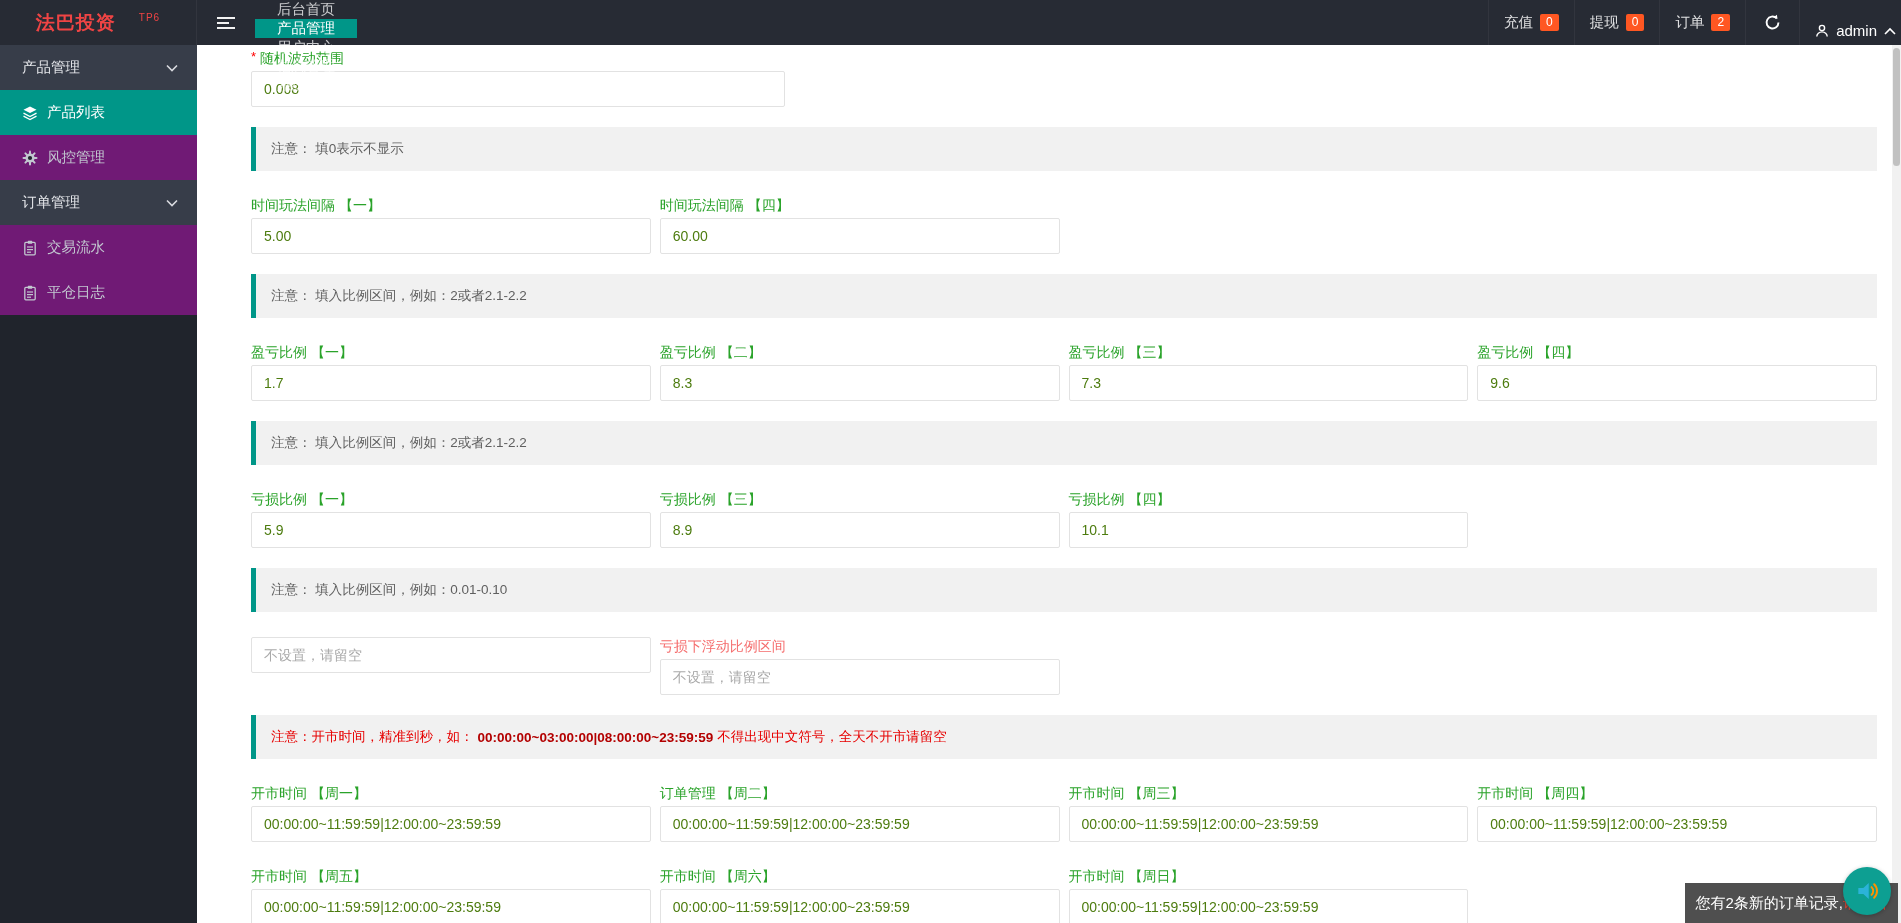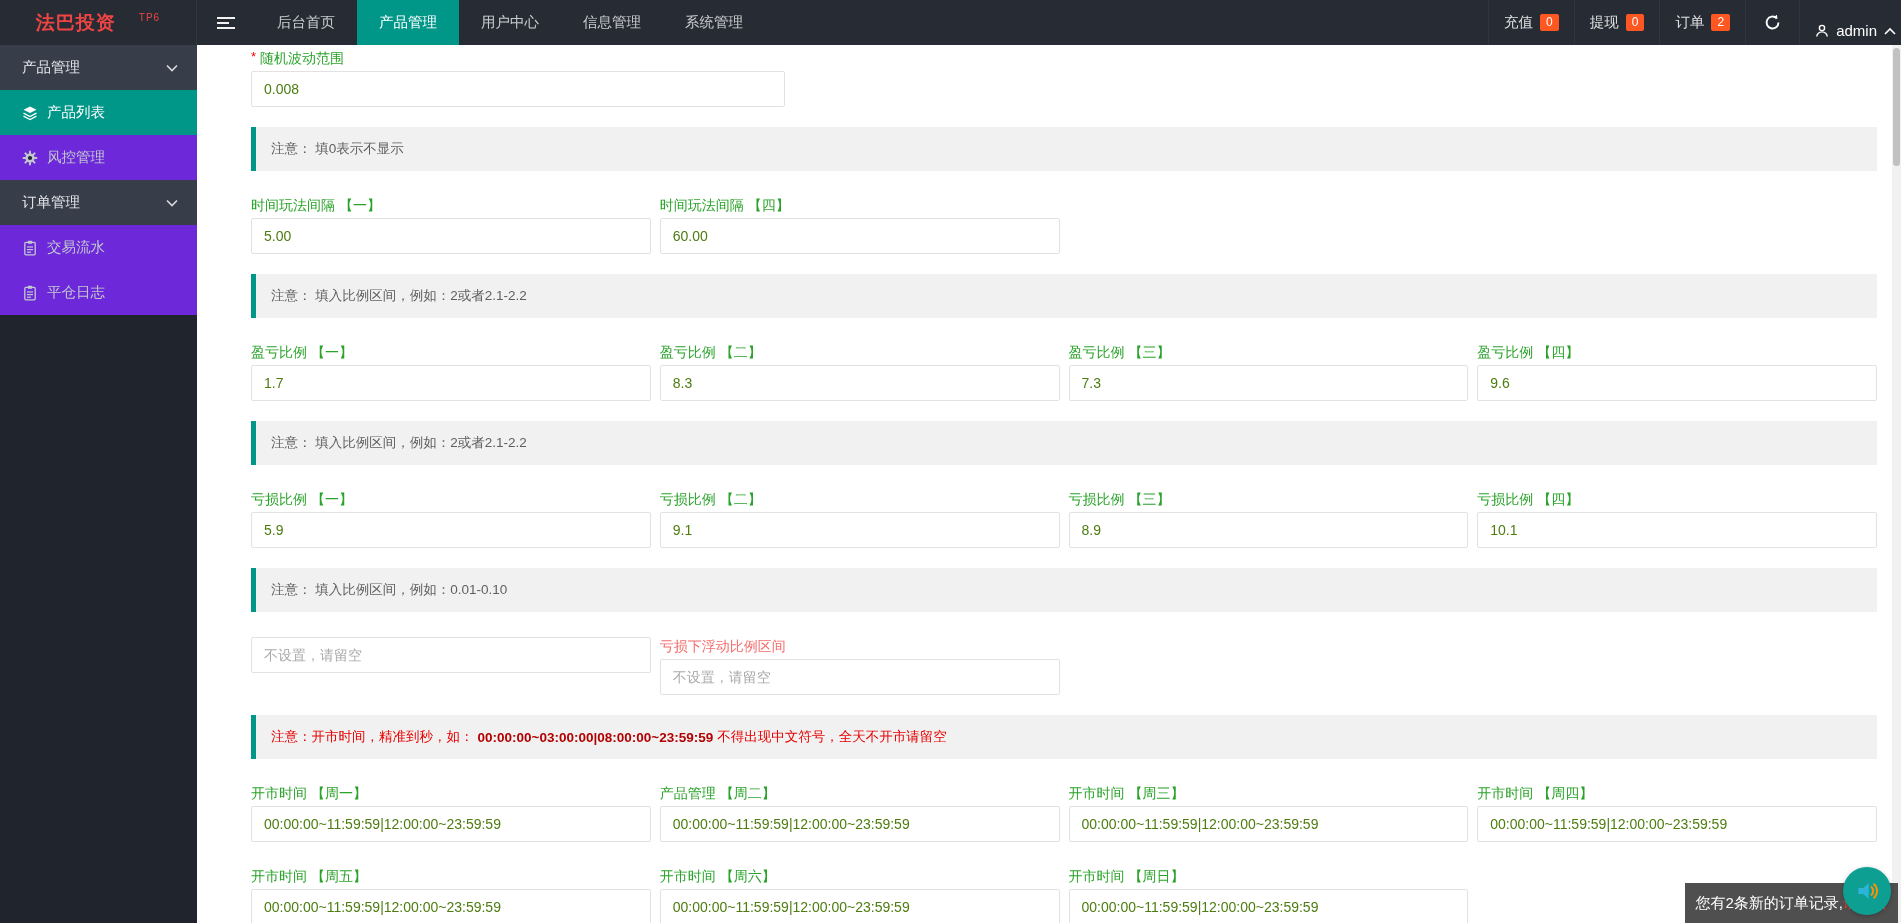--- a/index.html
+++ b/index.html
@@ -5,35 +5,35 @@
   * { margin:0; padding:0; box-sizing:border-box; }
   html,body { width:1901px; height:923px; overflow:hidden; font-family:"Liberation Sans","DejaVu Sans",sans-serif; background:#fff; }
 
   
   .navbar { position:fixed; left:0; top:0; width:1901px; height:45px; background:#272b34; display:flex; align-items:stretch; z-index:50; }
   .logo { width:197px; display:flex; align-items:center; justify-content:center; color:#ef4444; font-size:19px; font-weight:bold; letter-spacing:1px; border-right:1px solid rgba(255,255,255,.05);gap:20px; }
   .logo sup { font-size:10px; font-weight:normal; margin-left:3px; transform:translateY(-5px); }
   .nav-burger { width:58px; display:flex; flex-direction:column; align-items:center; justify-content:center; gap:3px; cursor:pointer; }
   .nav-burger i { display:block; height:2px; background:#f2f2f2; width:18px; }
   .nav-burger i.mid { width:12px; align-self:flex-start; margin-left:20px; }
-  .nav-tabs { display:flex; }
+  .nav-tabs { display:flex;flex-direction:column; }
   .nav-tab { padding:0 22px; display:flex; align-items:center; color:rgba(255,255,255,.75); font-size:14.5px; cursor:pointer; }
   .nav-tab.active { background:#009688; color:#fff; }
   .nav-spacer { flex:1; }
   .nav-right { display:flex; align-items:stretch; }
   .nav-stat { display:flex; align-items:center; gap:7px; padding:0 15px; color:rgba(255,255,255,.85); font-size:14.5px; border-left:1px solid rgba(255,255,255,.05); cursor:pointer; }
   .badge { background:#ff5722; color:#fff; font-size:12px; line-height:17px; padding:0 6px; border-radius:2px; }
   .nav-refresh { display:flex; align-items:center; padding:0 18px; border-left:1px solid rgba(255,255,255,.05); cursor:pointer; }
   .nav-user { display:flex; align-items:center; gap:6px; padding:16px 4px 0 14px; border-left:1px solid rgba(255,255,255,.05); color:#fff; font-size:15px; cursor:pointer; }
 
   
   .sidebar { position:fixed; left:0; top:45px; bottom:0; width:197px; background:#20242c; z-index:40; }
   .side-group-title { height:45px; background:#373d49; color:#e4e6ea; font-size:14.5px; display:flex; align-items:center; padding:0 18px 0 22px; cursor:pointer; }
   .side-group-title .gt { flex:1; }
-  .side-item { height:45px; display:flex; align-items:center; gap:9px; padding:0 22px; color:#c2c7d0; font-size:14.5px; cursor:pointer; background:#6d28d9; }
+  .side-item { height:45px; display:flex; align-items:center; gap:9px; padding:0 22px; color:#c2c7d0; font-size:14.5px; cursor:pointer; background:#701a75; }
   .side-item.active { background:#009688; color:#fff; }
   .side-item svg, .side-group-title svg { flex:none; }
 
   
   .content { position:absolute; left:197px; top:45px; right:0; bottom:0; background:#fff; overflow:hidden; padding:3px 24px 0 54px; }
   .flabel { display:block; line-height:18px; margin-bottom:4px; font-size:14px; color:#2aa32a; }
   .flabel.red { color:#f56c6c; }
   .req { color:#ff0000; font-size:13px; margin-right:4px; vertical-align:2px; }
   input.fld { width:100%; height:36px; border:1px solid #e2e2e2; border-radius:2px; padding:0 12px; font-size:14px; color:#4d7c0f; outline:none; background:#fff; font-family:"Liberation Sans","DejaVu Sans",sans-serif; }
   input.fld::placeholder { color:#aaa; }
@@ -210,24 +210,20 @@
   <div class="note">
       <span>注意： 填入比例区间，例如：2或者2.1-2.2</span>
     </div>
 
   <div class="field-row grid4">
     <div>
       <span class="flabel">亏损比例 【一】</span>
       <input class="fld" type="text" value="5.9" style="">
     </div>
     <div>
-      <span class="flabel">亏损比例 【二】</span>
-      <input class="fld" type="text" value="9.1" style="">
-    </div>
-    <div>
       <span class="flabel">亏损比例 【三】</span>
       <input class="fld" type="text" value="8.9" style="">
     </div>
     <div>
       <span class="flabel">亏损比例 【四】</span>
       <input class="fld" type="text" value="10.1" style="">
     </div>
   </div>
 
   <div class="note">
@@ -249,21 +245,21 @@
       <b>00:00:00~03:00:00|08:00:00~23:59:59</b>
       <span>不得出现中文符号，全天不开市请留空</span>
   </div>
 
   <div class="field-row grid4">
     <div>
       <span class="flabel">开市时间 【周一】</span>
       <input class="fld" type="text" value="00:00:00~11:59:59|12:00:00~23:59:59" style="">
     </div>
     <div>
-      <span class="flabel">产品管理 【周二】</span>
+      <span class="flabel">订单管理 【周二】</span>
       <input class="fld" type="text" value="00:00:00~11:59:59|12:00:00~23:59:59" style="">
     </div>
     <div>
       <span class="flabel">开市时间 【周三】</span>
       <input class="fld" type="text" value="00:00:00~11:59:59|12:00:00~23:59:59" style="">
     </div>
     <div>
       <span class="flabel">开市时间 【周四】</span>
       <input class="fld" type="text" value="00:00:00~11:59:59|12:00:00~23:59:59" style="">
     </div>

